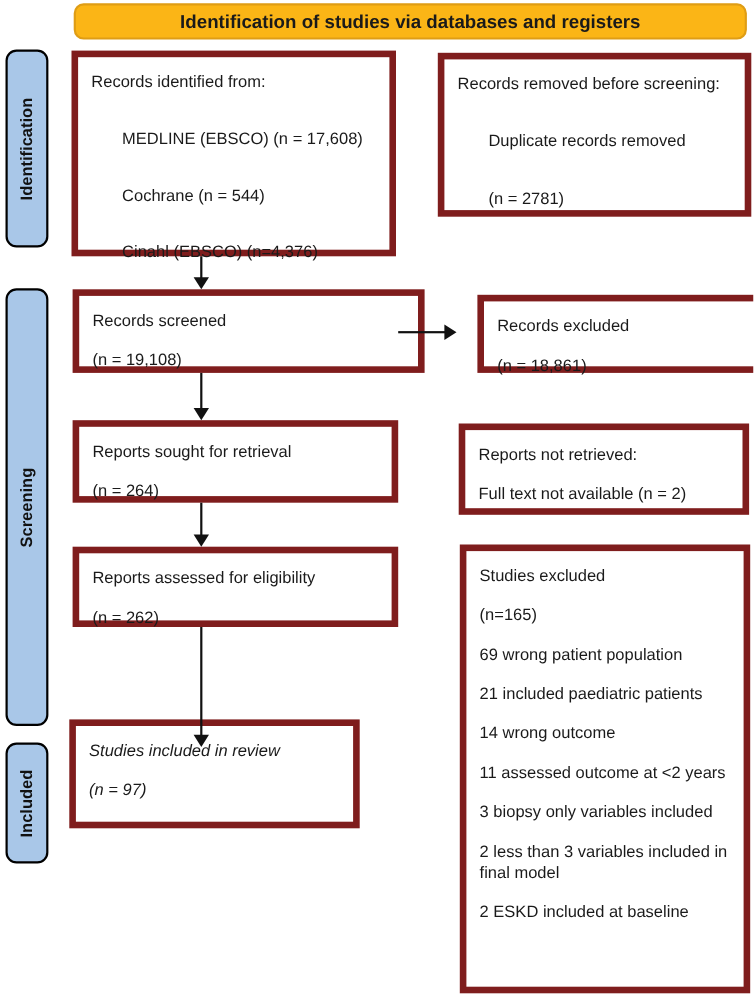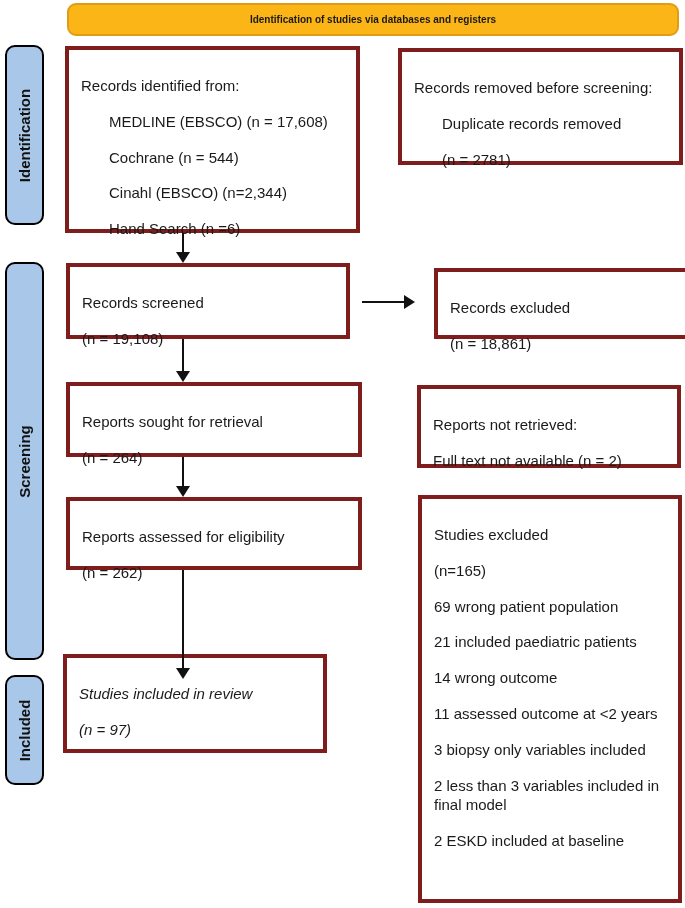--- a/index.html
+++ b/index.html
@@ -4,38 +4,38 @@
 <style>
   html,body{margin:0;padding:0;background:#ffffff;}
   .canvas{
     position:relative;width:685px;height:908px;background:#ffffff;
     font-family:"Liberation Sans", sans-serif;color:#1a1a1a;overflow:hidden;
   }
   .header-banner{
     position:absolute;left:67px;top:3px;width:612px;height:33px;
     background:#FBB516;border:2px solid #DF9D15;border-radius:9px;
     display:flex;align-items:center;justify-content:center;
-    font-size:10px;font-weight:bold;box-sizing:border-box;
+    font-size:17px;font-weight:bold;box-sizing:border-box;
   }
   .side-label{
     position:absolute;left:5px;width:39px;background:#A9C7E8;
     border:2px solid #000;border-radius:10px;box-sizing:border-box;
     display:flex;align-items:center;justify-content:center;
   }
   .side-label span{
     transform:rotate(-90deg);white-space:nowrap;
     font-size:15px;font-weight:bold;color:#111;
   }
   .flowbox{
-    position:absolute;background:#fff;border:4px solid #7f1d1d;
-    box-sizing:border-box;padding:26px 12px;font-size:15px;line-height:1.32;
+    position:absolute;background:#fff;border:6px solid #7f1d1d;
+    box-sizing:border-box;padding:13px 12px;font-size:15px;line-height:1.32;
   }
   .flowbox p{margin:0 0 16px 0;}
   .flowbox p:last-child{margin-bottom:0;}
-  .flowbox p.indent{margin-left:28px;}
+  .flowbox p.indent{margin-left:28px;margin-top:32px;}
   .vline{position:absolute;width:2px;background:#111;}
   .hline{position:absolute;height:2px;background:#111;}
   .head-down{
     position:absolute;width:0;height:0;
     border-left:7px solid transparent;border-right:7px solid transparent;
     border-top:11px solid #111;
   }
   .head-right{
     position:absolute;width:0;height:0;
     border-top:7px solid transparent;border-bottom:7px solid transparent;
@@ -58,31 +58,31 @@
     <span>Screening</span>
   </div>
   <div class="side-label" style="top:675px;height:110px;">
     <span>Included</span>
   </div>
 
   <div class="flowbox" style="left:65px;top:46px;width:295px;height:187px;">
     <p>Records identified from:</p>
     <p class="indent">MEDLINE (EBSCO) (n = 17,608)</p>
     <p class="indent">Cochrane (n = 544)</p>
-    <p class="indent">Cinahl (EBSCO) (n=2,344)</p>
+    <p class="indent">Cinahl (EBSCO) (n=4,376)</p>
     <p class="indent">Hand Search (n =6)</p>
   </div>
 
-  <div class="flowbox" style="left:398px;top:48px;width:285px;height:117px;">
+  <div class="flowbox" style="left:398px;top:48px;width:285px;height:149px;">
     <p>Records removed before screening:</p>
     <p class="indent">Duplicate records removed</p>
     <p class="indent">(n = 2781)</p>
   </div>
 
-  <div class="flowbox" style="left:66px;top:263px;width:284px;height:76px;">
+  <div class="flowbox" style="left:66px;top:263px;width:320px;height:76px;">
     <p>Records screened</p>
     <p>(n = 19,108)</p>
   </div>
 
   <div class="flowbox" style="left:434px;top:268px;width:268px;height:71px;">
     <p>Records excluded</p>
     <p>(n = 18,861)</p>
   </div>
 
   <div class="flowbox" style="left:66px;top:382px;width:296px;height:75px;">

